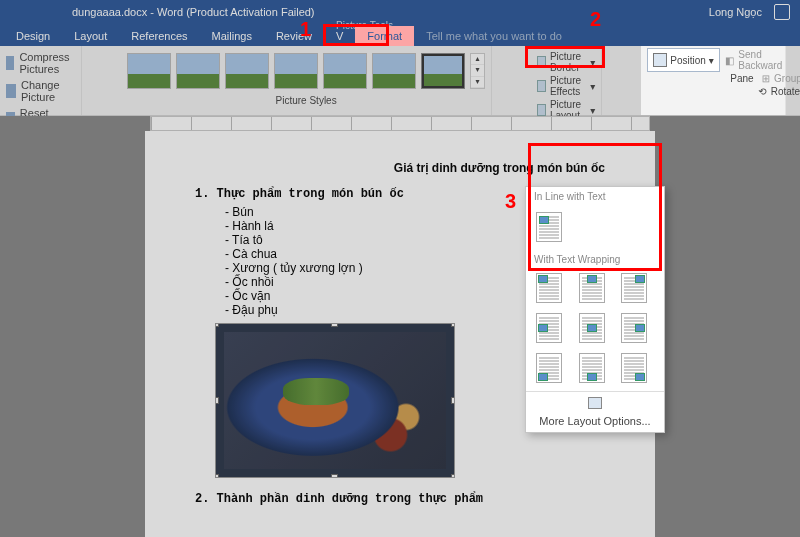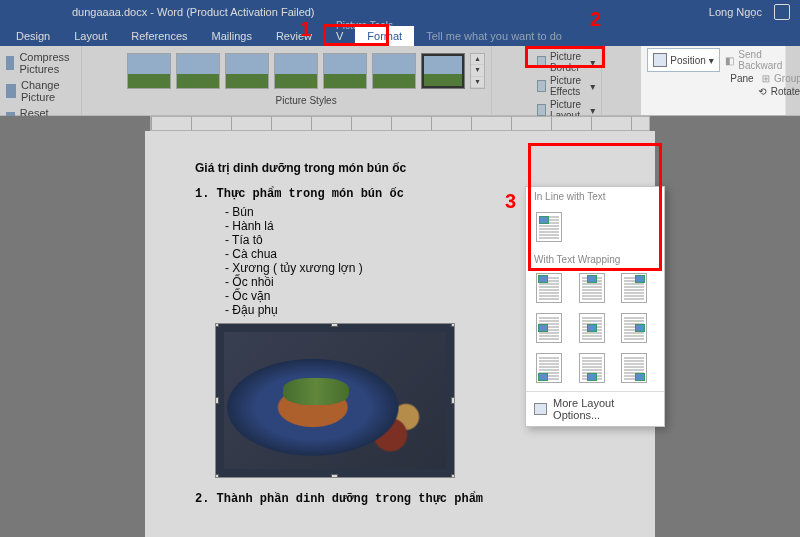--- a/index.html
+++ b/index.html
@@ -8,21 +8,21 @@
 
 .titlebar { height: 24px; background: #2b579a; color: #fff; display: flex; align-items: center; padding: 0 10px; font-size: 11px; }
 .titlebar .filename { margin-left: 62px; }
 .titlebar .picture-tools { position: absolute; left: 336px; top: 20px; color: #cdd8e8; font-size: 10px; }
 .titlebar .user { margin-left: auto; display: flex; align-items: center; gap: 12px; }
 .titlebar .user-icon { width: 16px; height: 16px; border: 1px solid #fff; border-radius: 2px; }
 
 
 .tabs { height: 22px; background: #2b579a; display: flex; align-items: flex-end; padding: 0 4px; font-size: 11px; }
 .tabs .tab { padding: 4px 12px; color: #ffffff; cursor: pointer; }
-.tabs .tab.active { background: #ffffff; color: #2b579a; }
+.tabs .tab.active { background: #fca5a5; color: #2b579a; }
 
 
 .ribbon { height: 70px; background: #f3f3f3; border-bottom: 1px solid #d5d5d5; display: flex; font-size: 11px; color: #444; gap: 39px; }
 .ribbon-group { padding: 3px 6px; border-right: 1px solid #e2e2e2; position: relative; }
 .ribbon-group.adjust { width: 120px; }
 .adjust-item { display: flex; align-items: center; gap: 5px; padding: 2px 0; cursor: pointer; }
 .adjust-icon { width: 14px; height: 14px; background: #8aa9cc; }
 
 .ribbon-group.styles { display:flex; flex-direction: column; align-items:center; }
 .styles-row { display: flex; gap: 5px; align-items: center; padding-top: 4px; }
@@ -43,41 +43,41 @@
 .pos-icon { width:14px; height:14px; border:1px solid #777; background:#dbe6f2; display:inline-block; }
 
 .ribbon-group.crop { width: 40px; text-align:center; padding-top: 6px;}
 .crop-icon { width:20px; height:20px; border:2px solid #555; margin:0 auto; position: relative;}
 .crop-lbl { font-size:10px; margin-top:4px; }
 
 
 .doc-area { position:absolute; top:116px; left:0; right:0; bottom:0; background:#888; display:flex; justify-content:center; overflow:hidden;}
 .ruler { position:absolute; top:0; left:150px; right:150px; height:15px; background:#fff; font-size:8px; color:#888; border:1px solid #ccc; z-index:2; background-image: repeating-linear-gradient(to right, #bbb 0, #bbb 1px, transparent 1px, transparent 40px);}
 .page { width: 510px; background:#fff; position:absolute; top:15px; padding: 30px 50px; font-family: 'Times New Roman', serif; font-size:12px; color:#000; }
-.page h3 { text-align:left; font-size:12px; font-weight:bold; margin-bottom:12px; }
+.page h3 { text-align:right; font-size:12px; font-weight:bold; margin-bottom:12px; }
 .page .section { font-weight:bold; margin-top:8px; margin-bottom:4px;font-family:Liberation Mono, monospace; }
 .page .item { margin-left:30px; }
 
 .foodimg { width: 240px; height: 155px; border:1px solid #999; margin-left:20px; margin-top:6px; position:relative; background:#2a3548; overflow:hidden;}
 .foodimg::before { content:''; position:absolute; inset:8px; background: radial-gradient(ellipse at 40% 55%, #c86a2b 18%, transparent 19%), radial-gradient(ellipse at 40% 55%, #2e4a8c 30%, #1a2e55 45%, transparent 46%), radial-gradient(circle at 75% 75%, #8b3020 8%, transparent 9%), radial-gradient(circle at 82% 62%, #d4a050 6%, transparent 7%), linear-gradient(135deg, #3a4258 0%, #2a3040 100%);}
 .foodimg::after { content:''; position:absolute; left:28%; top:35%; width:28%; height:18%; background: linear-gradient(90deg, #4a7a2c, #6b9a3e, #4a7a2c); border-radius:40%;}
 .handle { position:absolute; width:7px; height:7px; background:#fff; border:1px solid #666; }
 .handle.tl{top:-4px;left:-4px;} .handle.tr{top:-4px;right:-4px;} .handle.bl{bottom:-4px;left:-4px;} .handle.br{bottom:-4px;right:-4px;}
 .handle.tc{top:-4px;left:calc(50% - 4px);} .handle.bc{bottom:-4px;left:calc(50% - 4px);}
 .handle.ml{top:calc(50% - 4px);left:-4px;} .handle.mr{top:calc(50% - 4px);right:-4px;}
 
 
 .pos-dropdown { position:absolute; top:70px; left:525px; width:140px; background:#fff; border:1px solid #c5c5c5; box-shadow:3px 3px 8px rgba(0,0,0,0.25); z-index:20; padding-bottom:0; font-size:11px; color:#444;}
 .pd-head { padding:4px 8px; color:#888; font-size:10px; }
 .pd-inline { padding:4px 8px; }
 .pd-thumb { display:inline-block; width:26px; height:30px; border:1px solid #aaa; background:#fff; position:relative; margin:2px; cursor:pointer;}
 .pd-thumb::before{content:'';position:absolute;left:2px;right:2px;top:3px;height:2px;background:#ccc;box-shadow:0 3px 0 #ccc,0 6px 0 #ccc,0 9px 0 #ccc,0 12px 0 #ccc,0 15px 0 #ccc,0 18px 0 #ccc,0 21px 0 #ccc;}
 .pd-thumb .pic{position:absolute;width:10px;height:8px;background:#5a8ec9;border:1px solid #396;}
 .pd-grid { display:grid; grid-template-columns:repeat(3,1fr); gap:6px; padding:2px 8px;}
-.pd-more { border-top:1px solid #ddd; padding:5px 8px; display:flex; align-items:center; gap:6px; cursor:pointer; margin-top:4px;}
+.pd-more { border-top:1px solid #ddd; padding:5px 8px; display:flex; align-items:center; gap:6px; cursor:pointer; margin-top:4px;flex-direction:column;}
 .pd-more-icon{width:14px;height:12px;border:1px solid #888;background:#dbe6f2;}
 
 
 .annot-box { position:absolute; border:3px solid #ff0000; pointer-events:none; z-index:50; }
 .annot-num { position:absolute; color:#ff0000; font-weight:bold; font-size:20px; z-index:51; font-family:Arial;}
 
 
 .dimmer { position:absolute; inset:0; background:rgba(50,50,50,0.18); z-index:5; pointer-events:none;}
 .nodim { position:relative; z-index:10; }
 </style>

